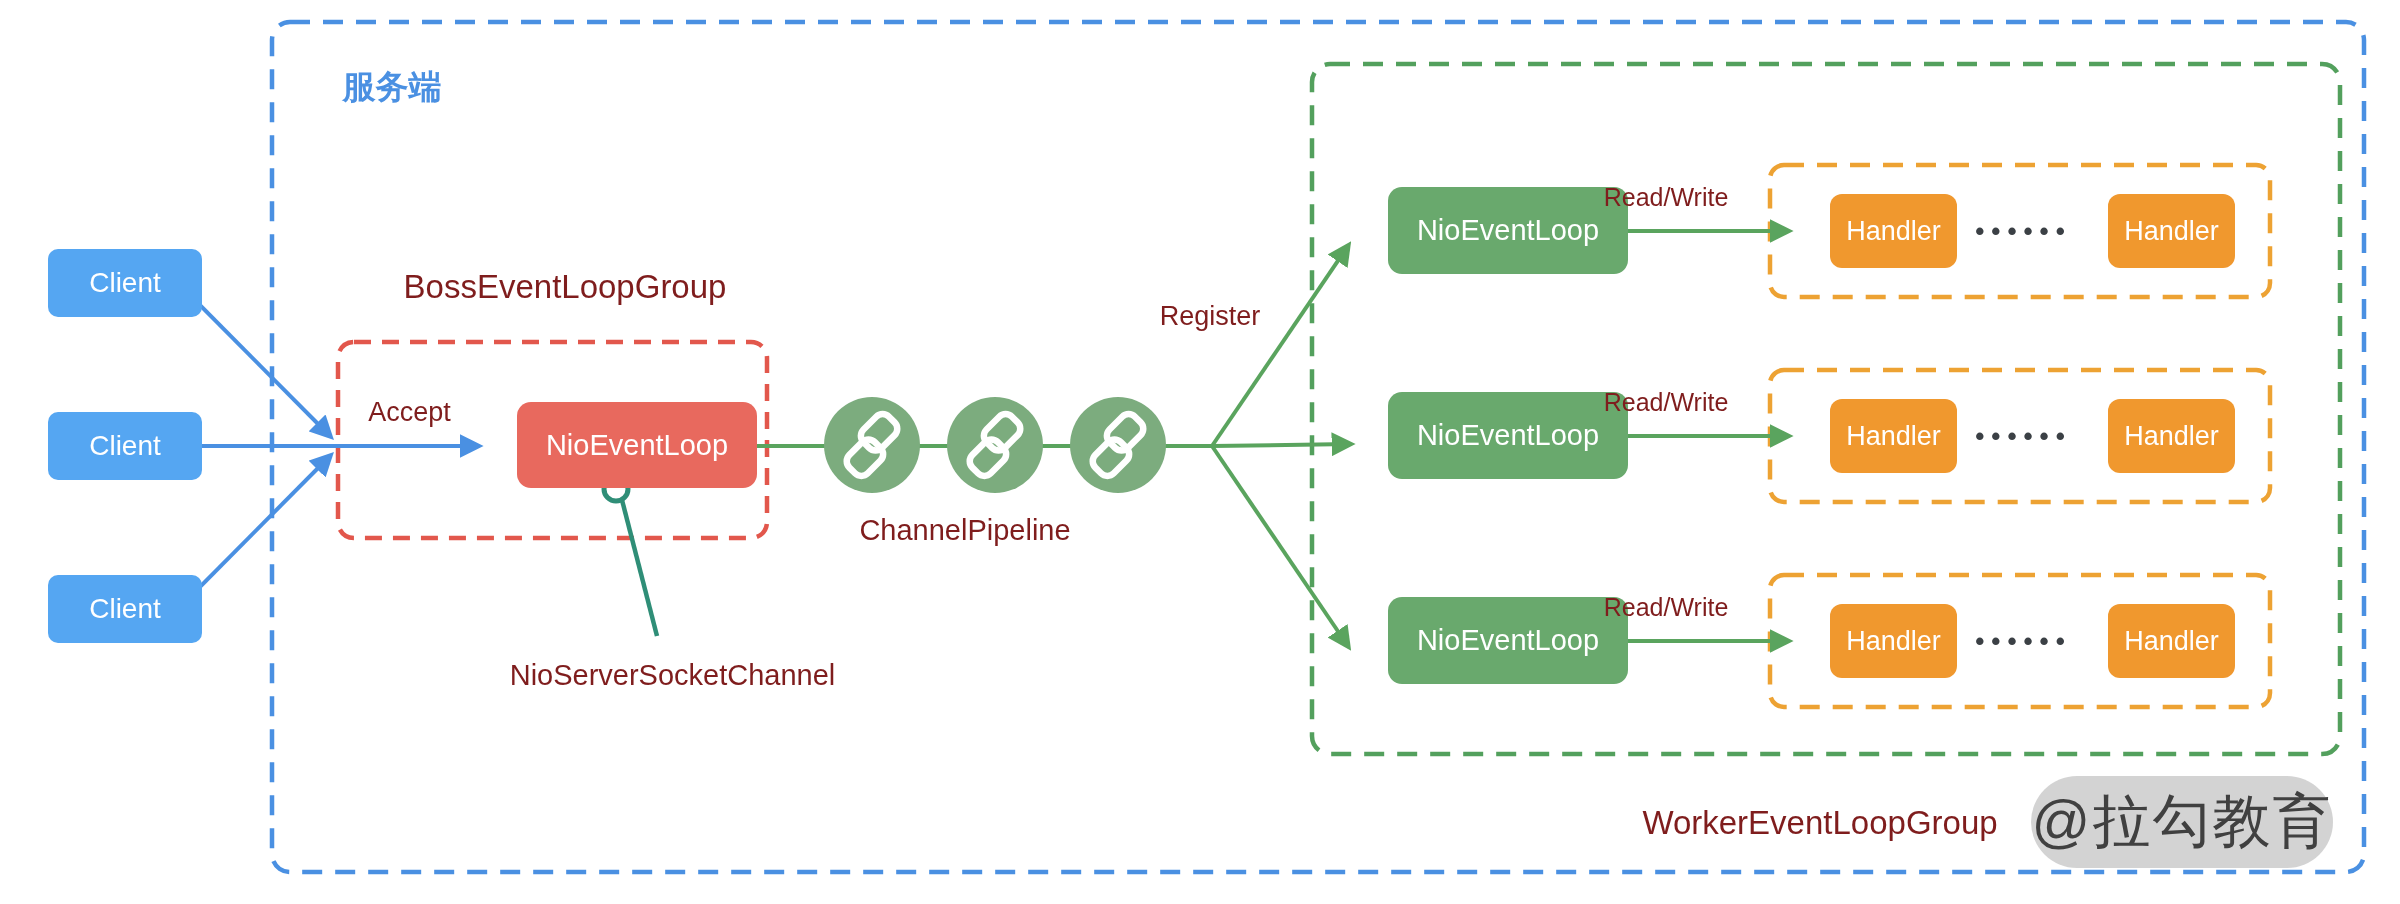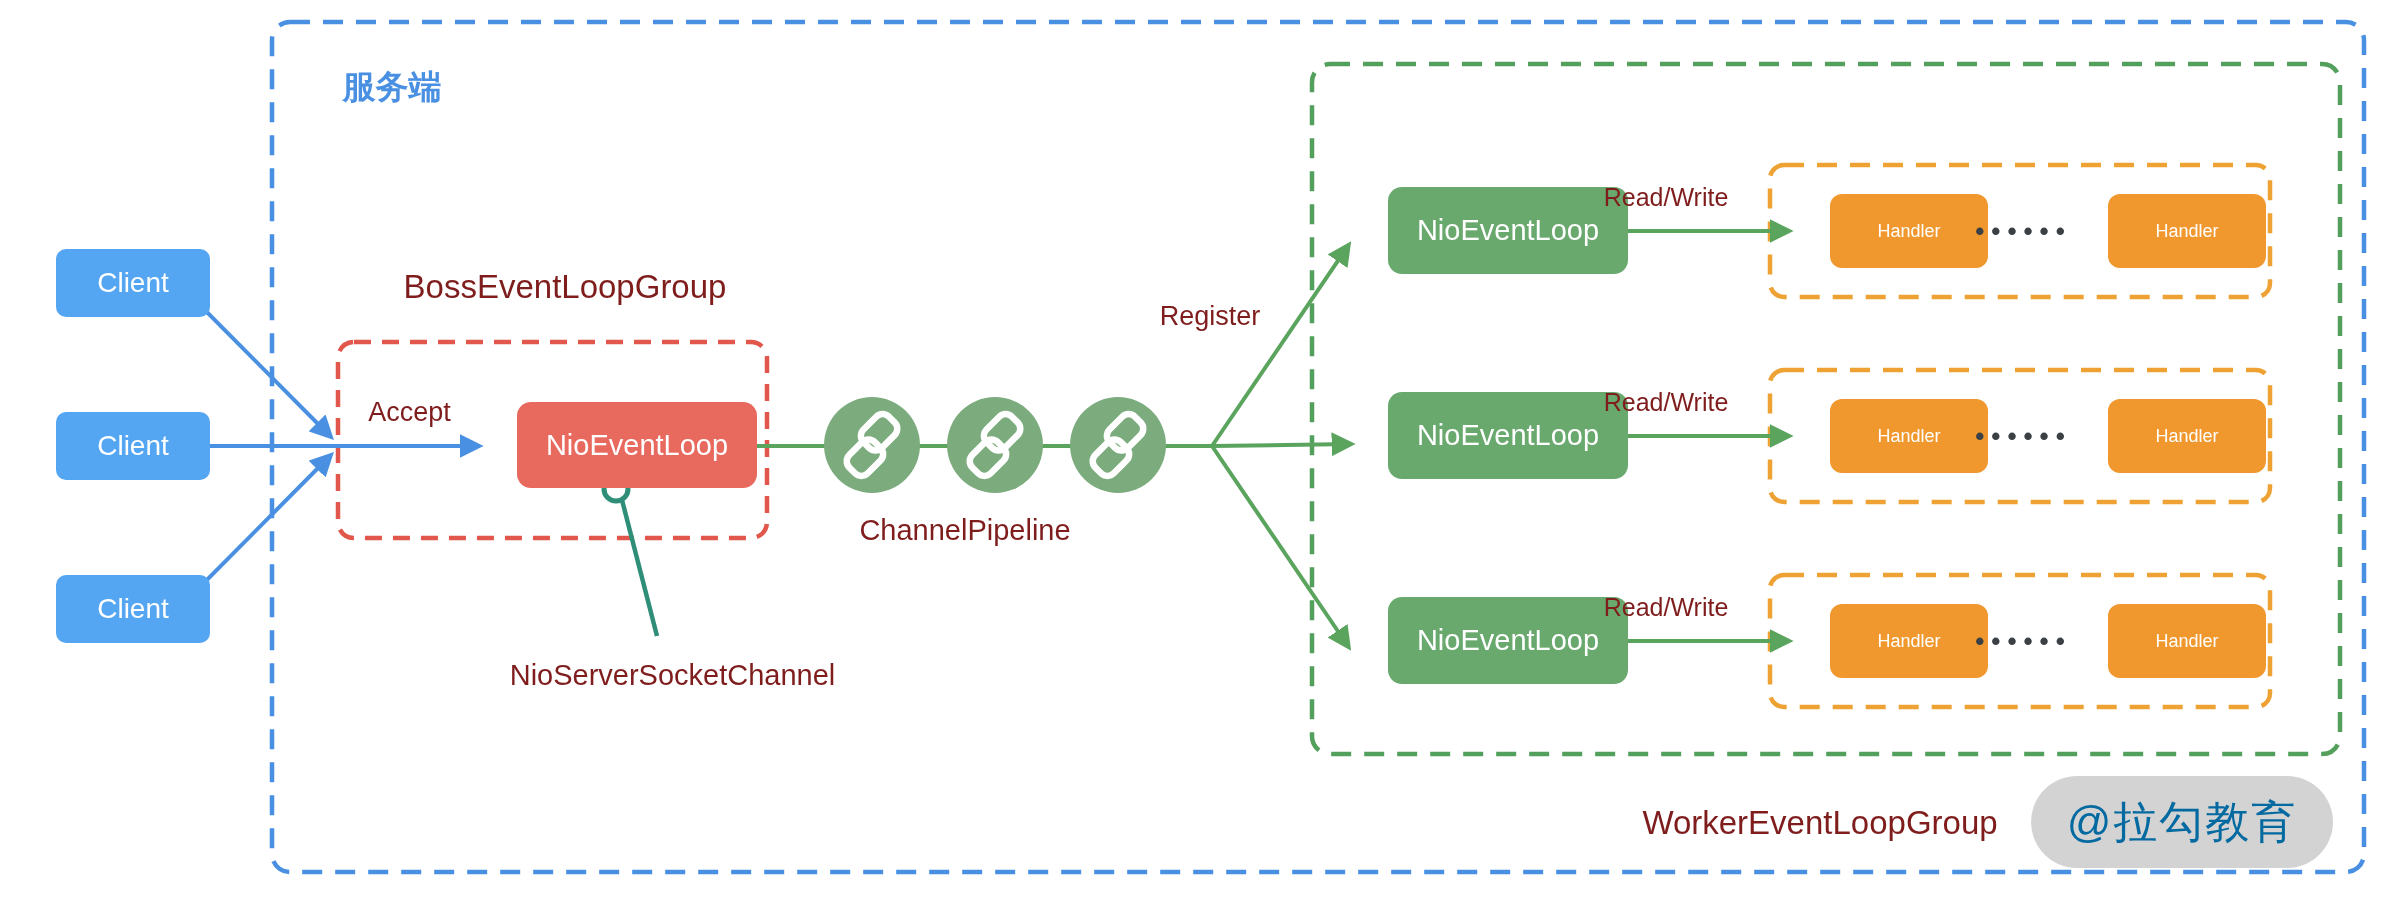--- a/index.html
+++ b/index.html
@@ -8,24 +8,24 @@
     width:2400px;height:904px;
     font-family:"Liberation Sans","DejaVu Sans",sans-serif;
     overflow:hidden;background:#fff;
   }
   svg.layer{position:absolute;left:0;top:0;}
   
   .node{
     position:absolute;display:flex;align-items:center;justify-content:center;
     color:#fff;border-radius:14px;font-weight:400;margin-left:24px;
   }
-  .client{width:154px;height:68px;left:32px;background:#55a6f2;border-radius:10px;font-size:28px;}
+  .client{width:154px;height:68px;left:24px;background:#55a6f2;border-radius:10px;font-size:28px;}
   .red-node{left:493px;top:402px;width:240px;height:86px;background:#e8695e;font-size:29px;}
   .green-node{left:1364px;width:240px;height:87px;background:#69a96d;font-size:29px;}
-  .handler{width:158px;height:74px;background:#f0982e;border-radius:12px;font-size:18px;}
+  .handler{width:127px;height:74px;background:#f0982e;border-radius:12px;font-size:27px;}
   
   .lbl{
     position:absolute;display:flex;align-items:center;justify-content:center;
     color:#7f1d1d;white-space:nowrap;
   }
   .row{position:absolute;left:0;width:2400px;height:132px;}
   .dots{
     position:absolute;left:1956px;top:0;width:128px;height:132px;
     display:flex;align-items:center;justify-content:center;
     color:#3b4045;font-size:26px;font-weight:700;letter-spacing:7px;text-indent:7px;
@@ -39,21 +39,21 @@
   .accept{left:352px;top:396px;width:115px;height:32px;font-size:27px;}
   .nssc{left:500px;top:659px;width:345px;height:33px;font-size:29px;}
   .nsc{left:830px;top:514px;width:270px;height:33px;font-size:29px;}
   .register{left:1130px;top:300px;width:160px;height:32px;font-size:27px;}
   .worker-title{left:1620px;top:804px;width:400px;height:38px;font-size:33px;}
   .pipeline-title{left:1867px;top:106px;width:300px;height:34px;font-size:28px;color:#ef9426;}
   .watermark{
     position:absolute;left:2031px;top:776px;width:302px;height:92px;
     background:rgba(205,205,205,0.88);border-radius:46px;
     display:flex;align-items:center;justify-content:center;
-    color:#0369a1;font-size:44px;letter-spacing:2px;
+    color:#404040;font-size:58px;letter-spacing:2px;
   }
 </style>
 </head>
 <body>
 
 <div id="stage">
 
   <svg class="layer" width="2400" height="904" viewBox="0 0 2400 904">
     <defs>
       <marker id="ab" viewBox="0 0 6 6" markerWidth="6" markerHeight="6" refX="4.6" refY="3" orient="auto" markerUnits="strokeWidth">

